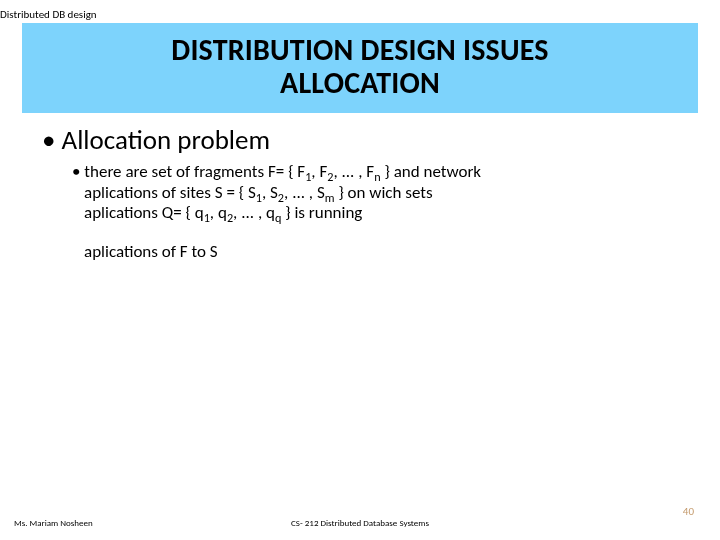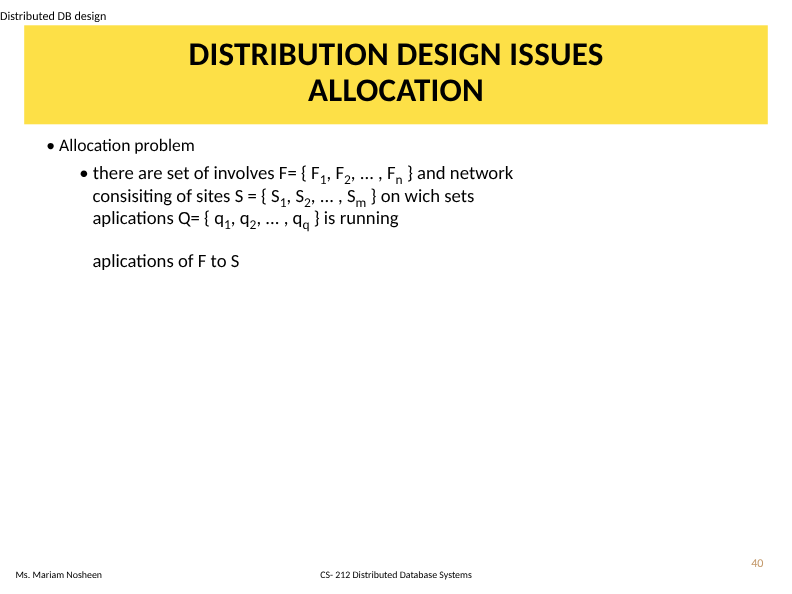--- a/index.html
+++ b/index.html
@@ -12,36 +12,36 @@
     position: relative;
     overflow: hidden;
   }
   .header-label {
     text-align: left;
     font-size: 11px;
     padding-top: 8px;
     padding-bottom: 2px;
   }
   .title-bar {
-    background: #fde047;
+    background: #7dd3fc;
     margin: 0 22px;
     padding: 10px 0 14px 0;
     text-align: center;
   }
   .title-bar h1 {
     font-size: 30px;
     font-weight: 700;
     line-height: 1.1;
     letter-spacing: 0.2px;
   }
   .content {
     padding: 10px 26px 0 26px;
   }
   .l1 {
-    font-size: 16px;
+    font-size: 27px;
     margin-bottom: 6px;
     margin-left: 16px;
   }
   .l2 {
     font-size: 17px;
     line-height: 1.22;
     margin-left: 46px;
     margin-right: 10px;
     margin-bottom: 18px;
   }
@@ -88,23 +88,23 @@
   <h1>
     <span>DISTRIBUTION DESIGN ISSUES</span><br>
     <span>ALLOCATION</span>
   </h1>
 </div>
 
 <div class="content">
   <div class="l1">• Allocation problem</div>
 
   <div class="l2">
-    <span>• there are set of involves F= { F</span><span class="sub">1</span><span>, F</span><span class="sub">2</span><span>, ... , F</span><span class="sub">n</span><span> } and network</span>
+    <span>• there are set of fragments F= { F</span><span class="sub">1</span><span>, F</span><span class="sub">2</span><span>, ... , F</span><span class="sub">n</span><span> } and network</span>
     <span class="indent">
-      <span>consisiting of sites S = { S</span><span class="sub">1</span><span>, S</span><span class="sub">2</span><span>, ... , S</span><span class="sub">m</span><span> } on wich sets</span>
+      <span>aplications of sites S = { S</span><span class="sub">1</span><span>, S</span><span class="sub">2</span><span>, ... , S</span><span class="sub">m</span><span> } on wich sets</span>
     </span>
     <span class="indent">
       <span>aplications Q= { q</span><span class="sub">1</span><span>, q</span><span class="sub">2</span><span>, ... , q</span><span class="sub">q</span><span> } is running</span>
     </span>
   </div>
 
   <div class="l2">
     <span class="indent">aplications of F to S</span>
   </div>
 </div>

